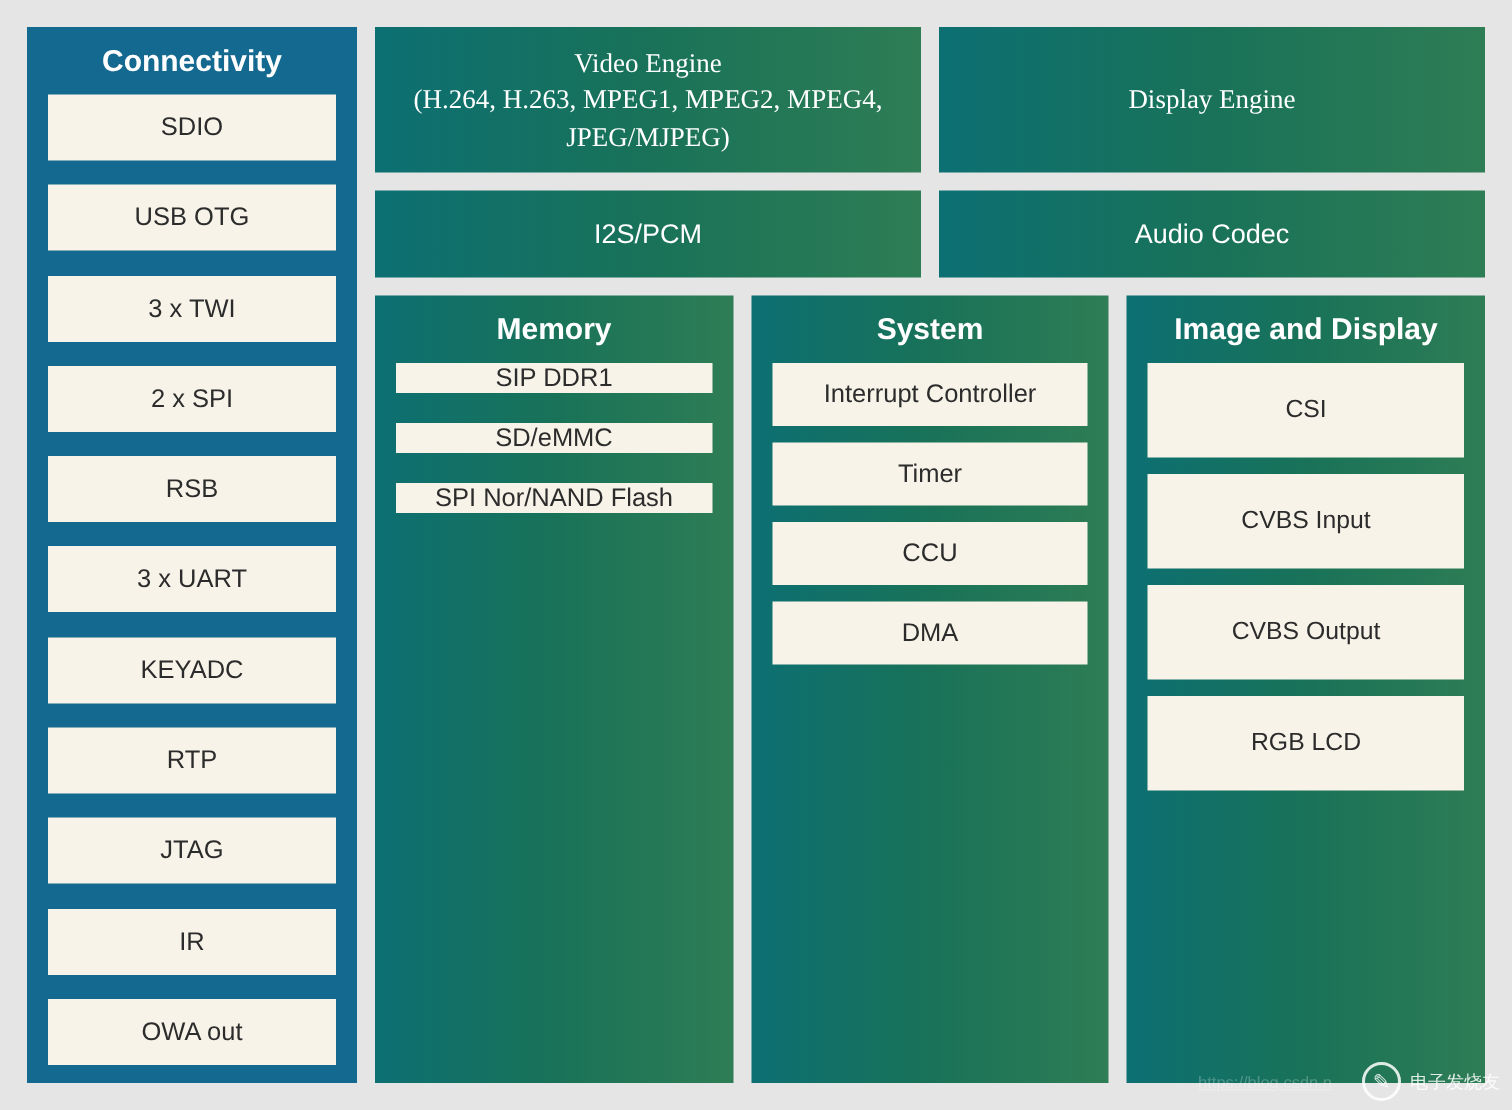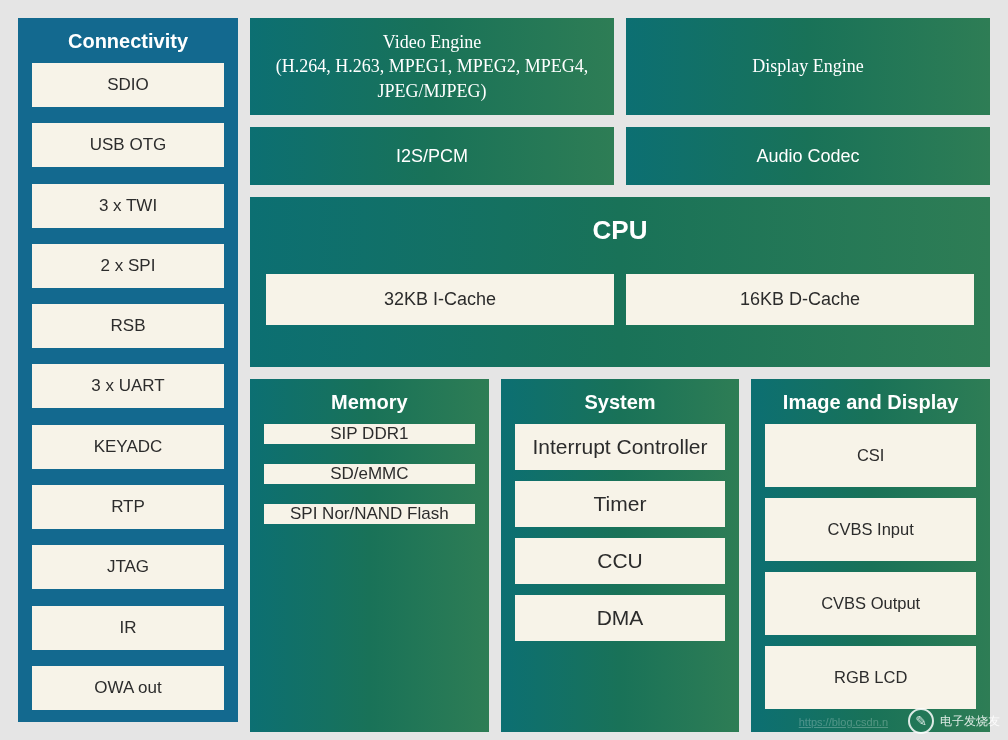--- a/index.html
+++ b/index.html
@@ -141,21 +141,21 @@
       padding: 0 8px;
       margin-bottom: 20px;
       font-size: 17px;
     }
     .memory-block .item:last-child {
       margin-bottom: 0;
     }
     .system-block .item {
       padding: 11px 16px;
       margin-bottom: 11px;
-      font-size: 21px;
+      font-size: 17px;
     }
     .image-block .item {
       padding: 22px 6px;
       margin-bottom: 11px;
       font-size: 16.5px;
     }
     .watermark {
       position: absolute;
       right: 8px;
       bottom: 6px;
@@ -225,27 +225,20 @@
 
     <div class="second-row">
       <div class="block block-teal">
         <div class="block-subtitle">I2S/PCM</div>
       </div>
       <div class="block block-teal">
         <div class="block-subtitle">Audio Codec</div>
       </div>
     </div>
 
-    <div class="block block-teal cpu-block">
-      <div class="cpu-title">CPU</div>
-      <div class="cpu-caches">
-        <div class="item">32KB I-Cache</div>
-        <div class="item">16KB D-Cache</div>
-      </div>
-    </div>
 
     <div class="bottom-row">
       <div class="block block-teal memory-block">
         <div class="block-title">Memory</div>
         <div class="item">SIP DDR1</div>
         <div class="item">SD/eMMC</div>
         <div class="item">SPI Nor/NAND Flash</div>
       </div>
       <div class="block block-teal system-block">
         <div class="block-title">System</div>

